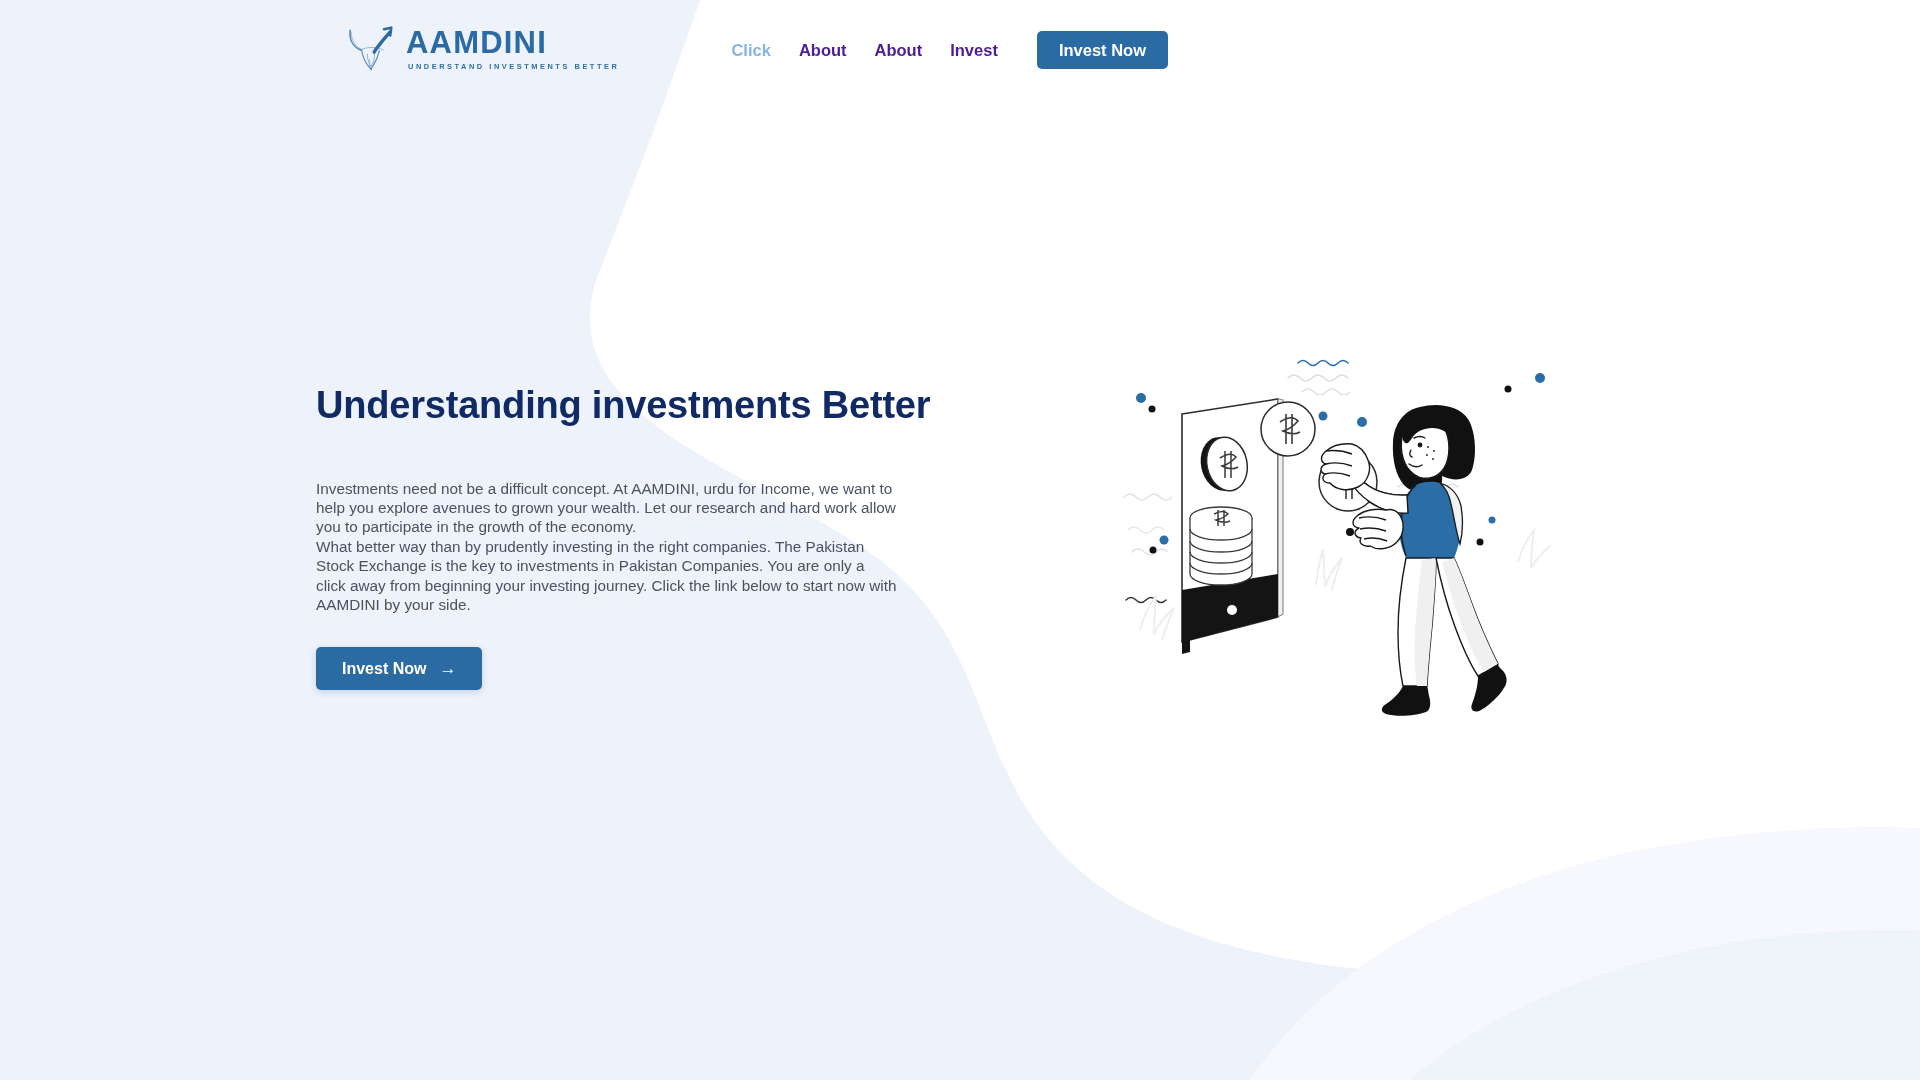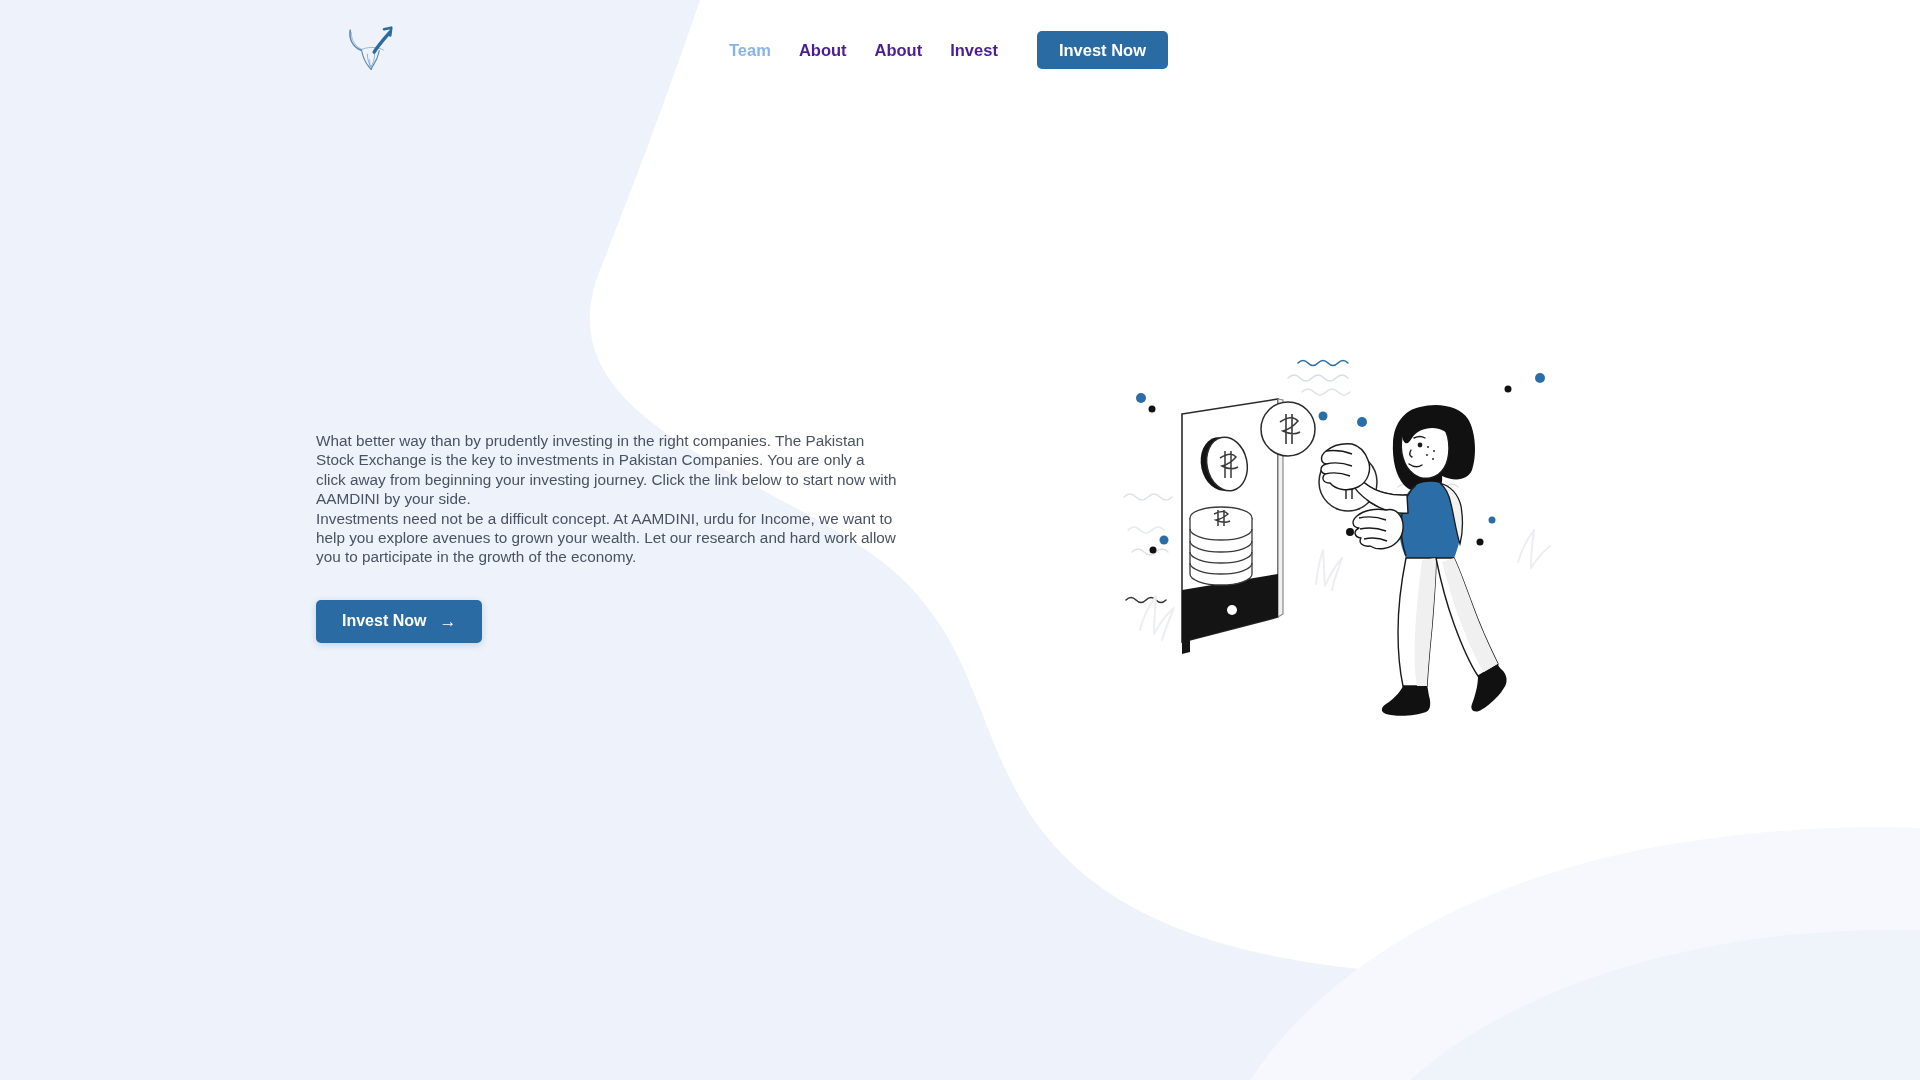--- a/index.html
+++ b/index.html
@@ -209,38 +209,43 @@
           <path d="M66,53 C64,63 60,73 54,82 C52,85 51,87 50,89" stroke-width="2.2" opacity="0.75"></path>
 
           <path d="M43,60 C43,70 46,78 50,84" stroke-width="1.5" opacity="0.6"></path>
           <path d="M57,60 C57,70 54,78 50,84" stroke-width="1.5" opacity="0.6"></path>
           <path d="M47,70 C48,75 48,79 47,83" stroke-width="1.3" opacity="0.5"></path>
         </g>
 
         <path d="M56,56 C62,46 72,34 86,18" fill="none" stroke="#2a6ba3" stroke-width="6.5" stroke-linecap="round"></path>
         <path d="M75,12 L89,9 L87,24" fill="none" stroke="#2a6ba3" stroke-width="5" stroke-linecap="round" stroke-linejoin="round"></path>
       </svg>
+      <span class="brand-text">
+        <span class="brand-name">AAMDINI</span>
+        <span class="brand-tagline">UNDERSTAND INVESTMENTS BETTER</span>
+      </span>
     </a>
 
     <nav class="nav">
-      <a class="nav-link is-active" href="#">Team</a>
+      <a class="nav-link is-active" href="#">Click</a>
       <a class="nav-link" href="#">About</a>
       <a class="nav-link" href="#">About</a>
       <a class="nav-link" href="#">Invest</a>
       <button class="nav-cta">Invest Now</button>
     </nav>
   </header>
 
   <main class="hero">
 
     <div class="hero-copy">
+      <h1 class="hero-title">Understanding investments Better</h1>
 
       <div class="hero-body">
+        <p>Investments need not be a difficult concept. At AAMDINI, urdu for Income, we want to help you explore avenues to grown your wealth. Let our research and hard work allow you to participate in the growth of the economy.</p>
         <p>What better way than by prudently investing in the right companies. The Pakistan Stock Exchange is the key to investments in Pakistan Companies. You are only a click away from beginning your investing journey. Click the link below to start now with AAMDINI by your side.</p>
-        <p>Investments need not be a difficult concept. At AAMDINI, urdu for Income, we want to help you explore avenues to grown your wealth. Let our research and hard work allow you to participate in the growth of the economy.</p>
       </div>
 
       <button class="hero-cta">
         <span>Invest Now</span>
         <span class="arrow">→</span>
       </button>
     </div>
 
     <div class="hero-art">
       <svg viewBox="0 0 440 400" aria-hidden="true">

